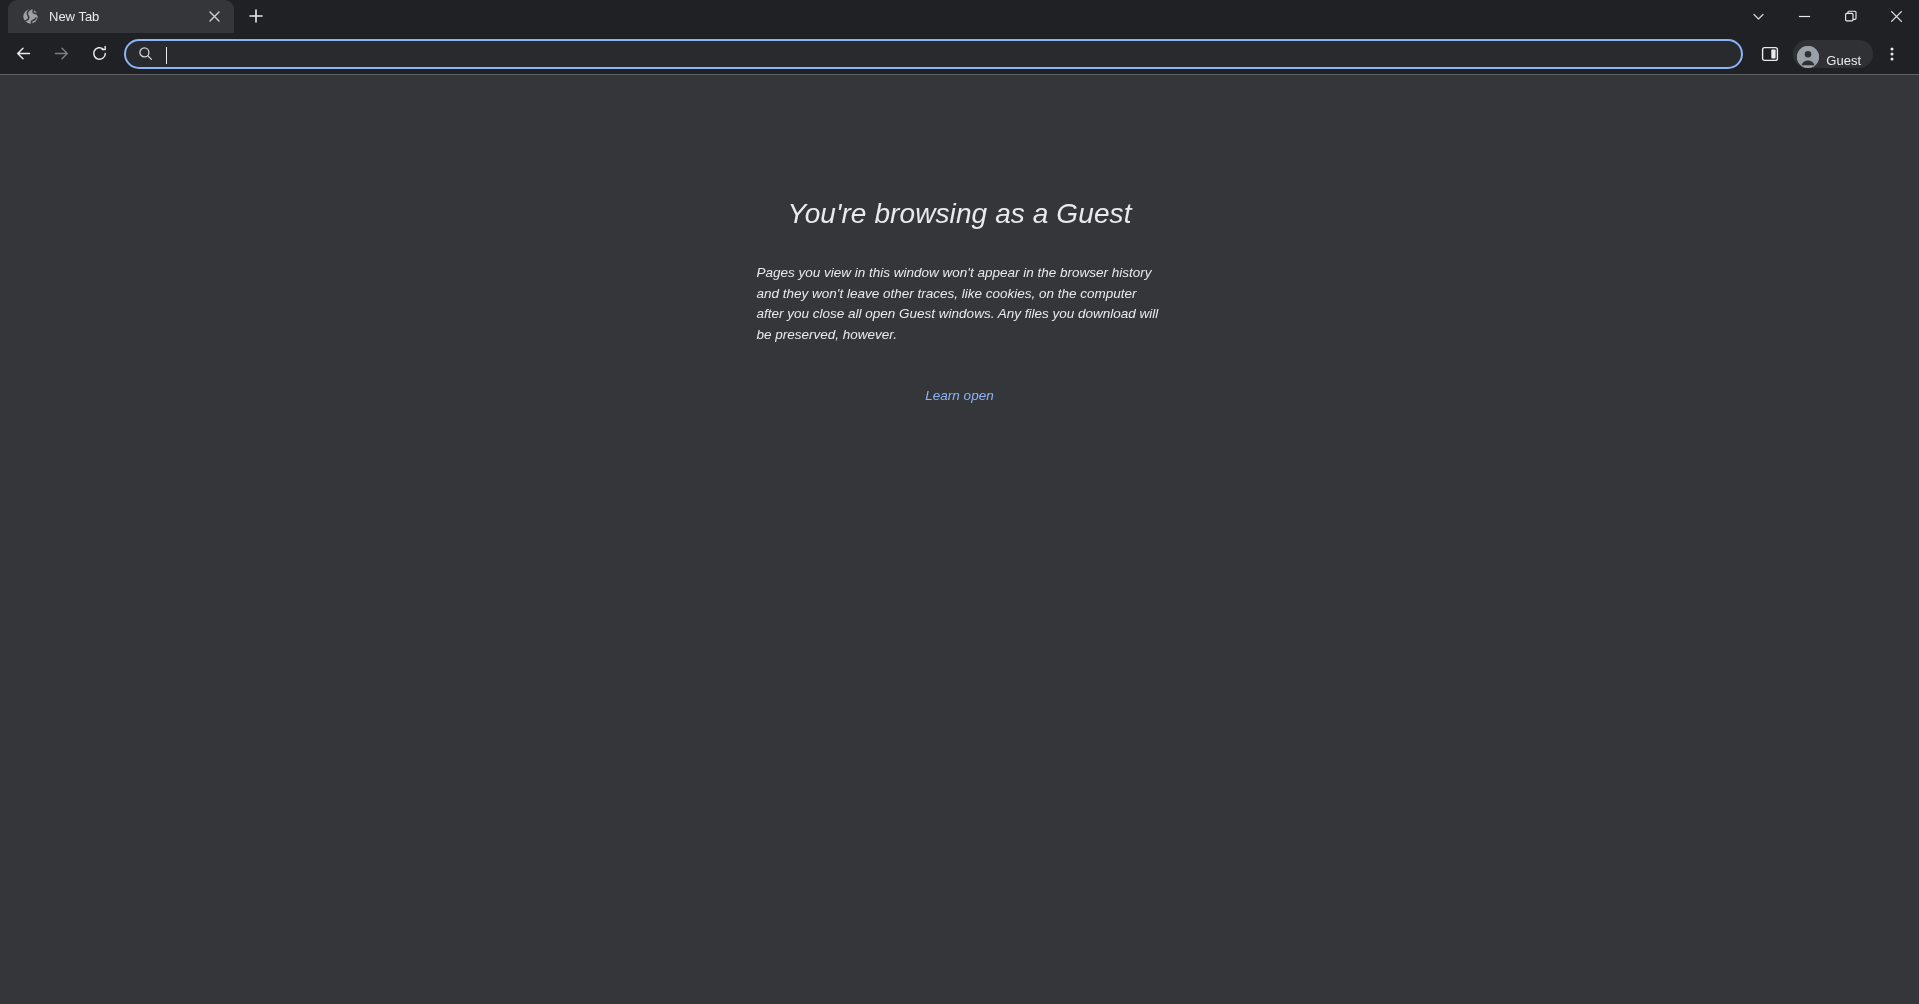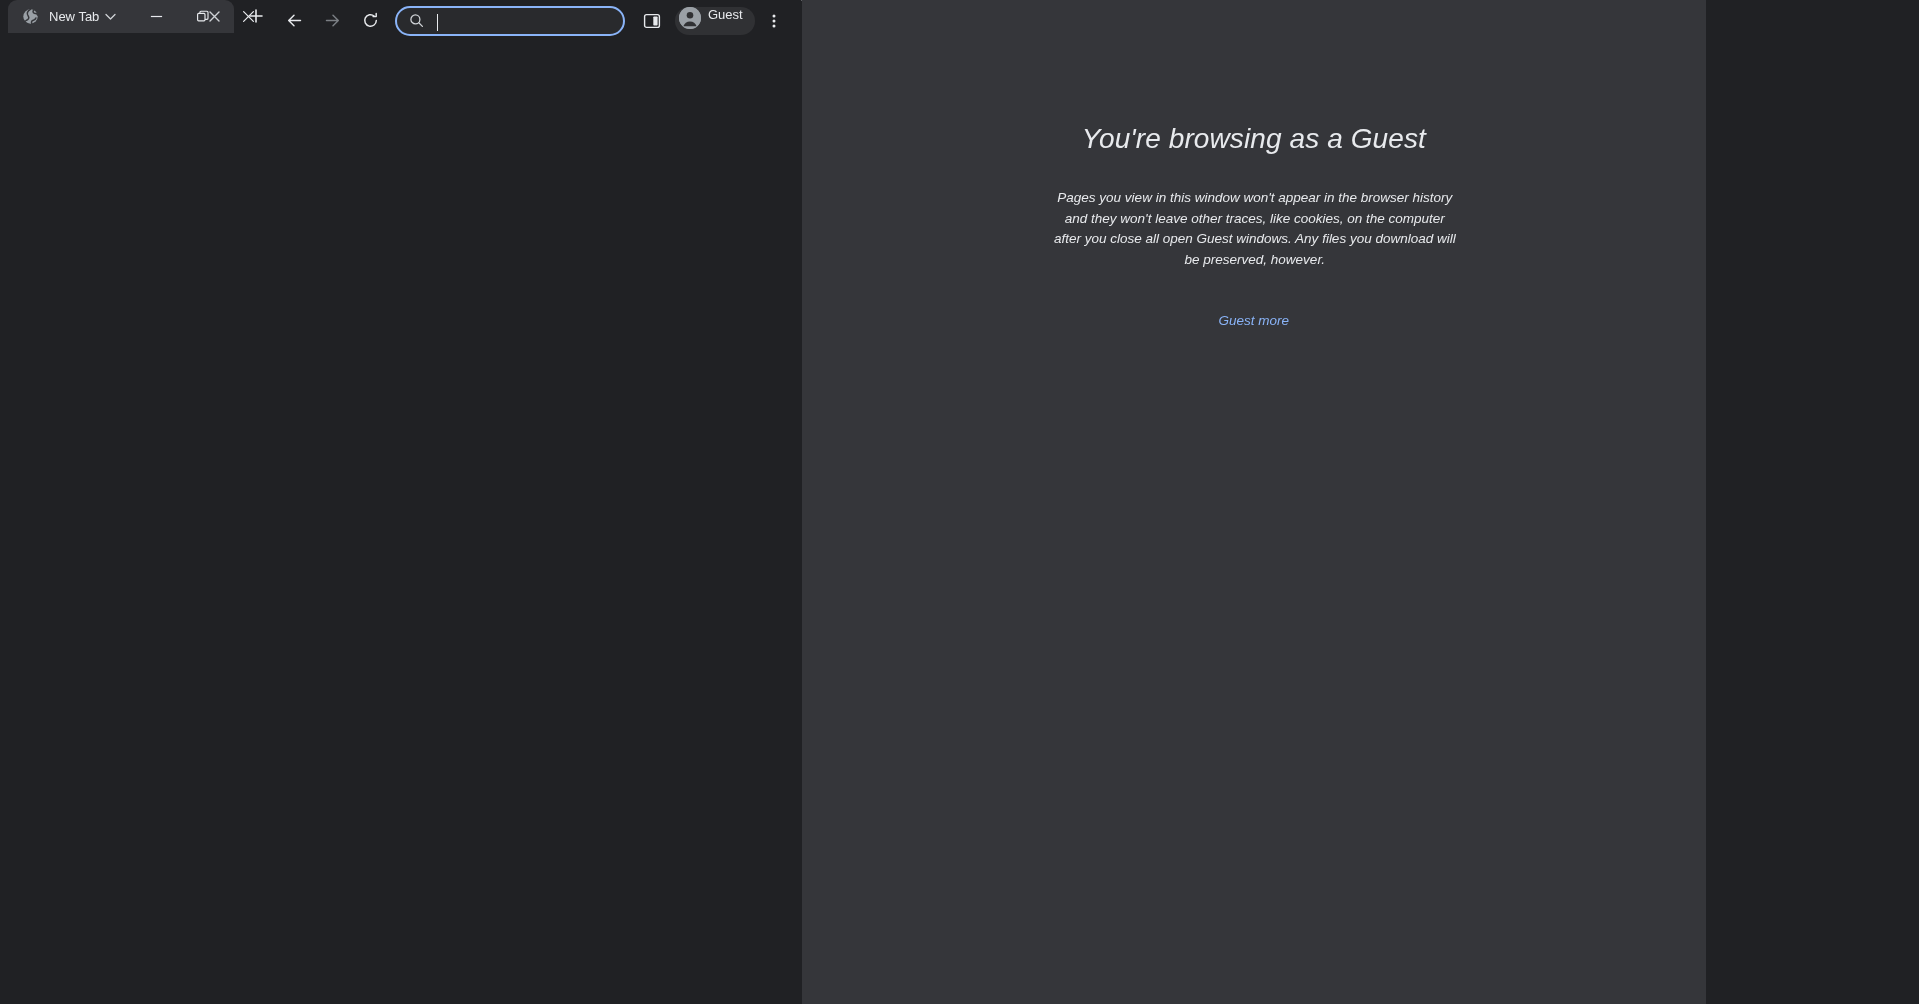--- a/index.html
+++ b/index.html
@@ -5,21 +5,21 @@
 <style>
   * { margin:0; padding:0; box-sizing:border-box; }
   html, body {
     width:1919px; height:1004px;
     background:#202124;
     font-family:"Liberation Sans", sans-serif;
     overflow:hidden;
   }
 
   
-  .window { width:1706px; height:1004px; display:flex; background:#202124; }
+  .window { width:1919px; height:1004px; display:flex; flex-direction:column; background:#202124; }
 
   
   .tabstrip {
     height:33px; background:#202124;
     display:flex; align-items:flex-end; position:relative; flex:0 0 33px;
   }
   .tab {
     height:33px; width:226px; background:#35363a;
     border-radius:9px 9px 0 0;
     display:flex; align-items:center; padding:0 10px 0 14px;
@@ -73,21 +73,21 @@
     color:#e8eaed; font-size:13px; font-family:"Liberation Sans", sans-serif;
     height:26px; line-height:26px; padding:0; caret-color:#e8eaed;
   }
   .omnibox-input::placeholder { color:#9aa0a6; }
   .caret {
     position:absolute; left:40px; top:6px; width:1px; height:17px;
     background:#e8eaed;
   }
   .profile-pill {
     height:28px; border-radius:14px; background:#303134;
-    display:flex; align-items:flex-start; gap:7px; padding:0 12px 0 4px;
+    display:flex; align-items:flex-end; gap:7px; padding:0 12px 0 4px;
     margin-left:4px; flex:0 0 auto;
   }
   .avatar {
     width:22px; height:22px; border-radius:50%; background:#9aa0a6;
     display:flex; align-items:center; justify-content:center; flex:0 0 22px;
   }
   .profile-name { color:#e8eaed; font-size:13px; white-space:nowrap; }
 
   
   .content-sep { height:1px; background:#5f6165; flex:0 0 1px; }
@@ -97,21 +97,21 @@
   .guest-card {
     position:absolute; left:50%; transform:translateX(-50%);
     top:122px; width:410px; text-align:center;font-style:italic;
   }
   .guest-title {
     color:#e8eaed; font-size:28px; font-weight:400; line-height:34px;
     letter-spacing:0.1px; margin-bottom:32px;
   }
   .guest-body {
     color:#e8eaed; font-size:13.5px; line-height:20.5px;
-    text-align:center; margin:0 0 0 2px;
+    text-align:left; margin:0 0 0 2px;
   }
   .learn-more {
     display:inline-block; margin-top:41px;
     color:#8ab4f8; font-size:13.5px; line-height:20px; text-decoration:none;
   }
 </style>
 </head>
 <body>
 
 <div class="window">
@@ -228,17 +228,17 @@
       </svg>
     </div>
   </div>
 
   <div class="content-sep"></div>
 
   <div class="page">
     <div class="guest-card">
       <h1 class="guest-title">You're browsing as a Guest</h1>
       <p class="guest-body">Pages you view in this window won't appear in the browser history and they won't leave other traces, like cookies, on the computer after you close all open Guest windows. Any files you download will be preserved, however.</p>
-      <a class="learn-more" href="#">Guest more</a>
+      <a class="learn-more" href="#">Learn open</a>
     </div>
   </div>
 
 </div>
 
 </body></html>

